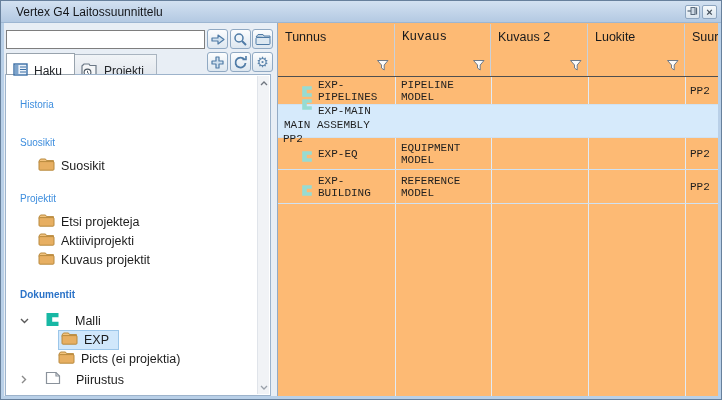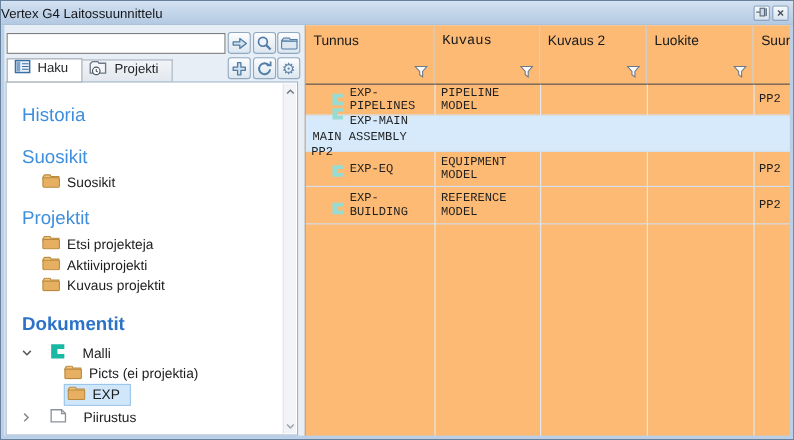--- a/index.html
+++ b/index.html
@@ -7,21 +7,21 @@
   #window{
     position:relative; width:722px; height:400px; background:#fff;
     border:1px solid #67809c; overflow:hidden; font-size:12px; color:#1b1b1b;
   }
   
   .titlebar{
     position:absolute; top:0; left:0; right:0; height:22px;
     background:linear-gradient(#d3e1f1,#b3c9e2);
     border-bottom:1px solid #9db6d2; display:flex; align-items:center;
   }
-  .titlebar .title{ padding-left:0; font-size:12px; color:#14161a; }
+  .titlebar .title{ padding-left:15px; font-size:12px; color:#14161a; }
   .tb-btns{ position:absolute; right:4px; top:4px; display:flex; }
   .tbtn{
     width:15px; height:14px; margin-left:2px; border:1px solid #8da5c0; border-radius:2px;
     background:linear-gradient(#f7fafc,#d9e4ef); display:flex; align-items:center; justify-content:center;
     cursor:default; font-size:11px; line-height:1; color:#45505c; font-weight:bold; padding:0;
   }
   
   .left{
     position:absolute; top:22px; left:0; width:276px; bottom:0;
     background:#e8eef5;
@@ -33,41 +33,41 @@
   }
   .ibtn{
     position:absolute; width:21px; height:20px; border:1px solid #90a9c3; border-radius:3px;
     background:linear-gradient(#fcfdfe,#dde7f0); display:flex; align-items:center; justify-content:center;
     padding:0; cursor:default;
   }
   .ibtn svg{ display:block; }
   .gear-glyph{ font-size:14px; color:#5e86ad; line-height:1; }
   .tabs{ position:absolute; left:5px; top:30px; height:22px; display:flex; align-items:flex-end; }
   .tab{
-    height:21px; display:flex; gap:6px; padding:0 12px 0 6px;
+    height:21px; display:flex; align-items:center; gap:6px; padding:13px 12px 0 6px;
     border:1px solid #a9b4c0; background:linear-gradient(#f1f4f7,#e3e8ee);
     font-size:12px; color:#23262a; cursor:default;
   }
   .tab.active{
     height:22px; background:#fff; position:relative; z-index:3; border-color:#98a3ad;
   }
   .tab + .tab{ border-left:none; }
   
   .treepanel{
     position:absolute; left:4px; right:6px; top:51px; bottom:3px;
     background:#fff; border:1px solid #9db3cb; overflow:hidden;
   }
   .treescroll{
     position:absolute; top:1px; right:1px; bottom:1px; width:12px;
     background:#f1f3f6; border-left:1px solid #e0e4ea;
   }
   .scroll-arrow{ position:absolute; left:0; width:12px; height:14px; display:flex; align-items:center; justify-content:center; }
   .scroll-arrow.up{ top:0; } .scroll-arrow.down{ bottom:0; }
   .tree{ position:absolute; left:0; top:0; right:14px; bottom:0; }
-  .sect{ margin-left:14px; font-size:17px; color:#3e8ede; height:16px; line-height:16px; cursor:default; }
+  .sect{ margin-left:14px; font-size:10px; color:#3e8ede; height:16px; line-height:16px; cursor:default; }
   .sect.bold{ font-weight:bold; color:#2b73c8; }
   .s-historia{ margin-top:22px; }
   .s-suosikit{ margin-top:22px; }
   .s-projektit{ margin-top:16px; }
   .s-dokumentit{ margin-top:18px; }
   .titem{
     display:flex; align-items:center; gap:6px; height:19px; font-size:12.5px; color:#1c1c1c; cursor:default;
   }
   .ind1{ margin-left:32px; }
   .mt5{ margin-top:5px; } .mt8{ margin-top:8px; } .mt2{ margin-top:2px; }
@@ -236,34 +236,34 @@
               <svg width="9" height="6" viewBox="0 0 9 6">
                 <path d="M1,1 L4.5,4.5 L8,1" fill="none" stroke="#5a5a5a" stroke-width="1.4"></path>
               </svg>
             </span>
           <span><svg width="15" height="15" viewBox="0 0 15 15">
                 <path d="M1.5,1 H13.5 V5.2 H7.2 V9.8 H13.5 V14 H1.5 Z" fill="#18b8a4"></path>
               </svg></span>
           <span>Malli</span>
         </div>
         <div class="titem doc-child">
-          <span><svg width="17" height="13" viewBox="0 0 17 13">
-                <path d="M1,3 l1.5,-2 h5 l1,1.6 h7 v2 h-14.5z" fill="#f2c37e" stroke="#b98a3e"></path>
-                <rect x="1" y="3.6" width="15" height="8.6" rx="1" fill="#e7af62" stroke="#b98a3e"></rect>
-              </svg></span>
-          <span>Picts (ei projektia)</span>
-        </div>
-        <div class="titem doc-child">
           <span class="selwrap">
             <span><svg width="17" height="13" viewBox="0 0 17 13">
                   <path d="M1,3 l1.5,-2 h5 l1,1.6 h7 v2 h-14.5z" fill="#f2c37e" stroke="#b98a3e"></path>
                   <rect x="1" y="3.6" width="15" height="8.6" rx="1" fill="#e7af62" stroke="#b98a3e"></rect>
                 </svg></span>
             <span>EXP</span>
           </span>
+        </div>
+        <div class="titem doc-child">
+          <span><svg width="17" height="13" viewBox="0 0 17 13">
+                <path d="M1,3 l1.5,-2 h5 l1,1.6 h7 v2 h-14.5z" fill="#f2c37e" stroke="#b98a3e"></path>
+                <rect x="1" y="3.6" width="15" height="8.6" rx="1" fill="#e7af62" stroke="#b98a3e"></rect>
+              </svg></span>
+          <span>Picts (ei projektia)</span>
         </div>
         <div class="titem doc-row mt2">
           <span class="chev">
               <svg width="6" height="9" viewBox="0 0 6 9">
                 <path d="M1,1 L4.5,4.5 L1,8" fill="none" stroke="#8a8a8a" stroke-width="1.4"></path>
               </svg>
             </span>
           <span><svg width="16" height="14" viewBox="0 0 16 14">
                 <path d="M1.5,1.5 H11 L14.5,5 V12.5 H1.5 Z" fill="#fff" stroke="#8a929b" stroke-width="1.2"></path>
                 <path d="M11,1.5 V5 H14.5" fill="none" stroke="#8a929b" stroke-width="1.2"></path>

